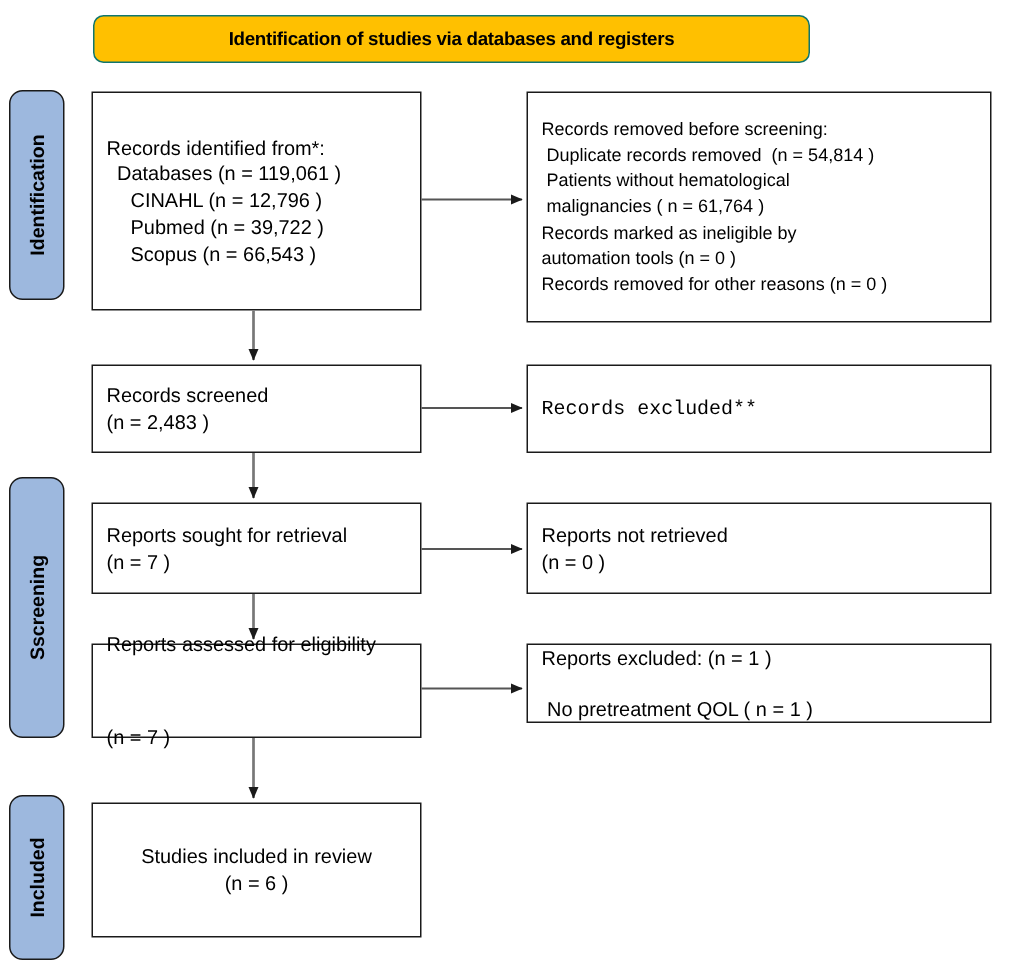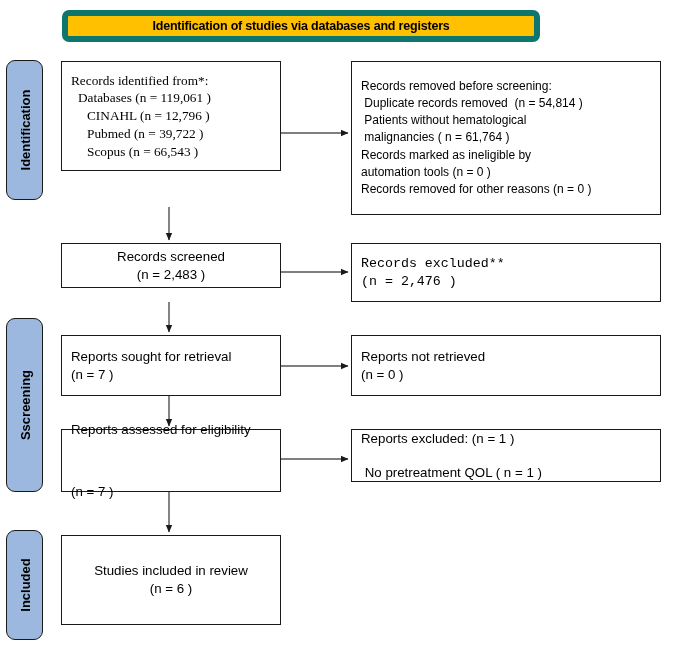--- a/index.html
+++ b/index.html
@@ -9,21 +9,21 @@
     font-family:"Liberation Sans","DejaVu Sans",sans-serif;
     color:#000000;
   }
   #diagram{position:absolute;left:0;top:0;width:683px;height:648px;}
 
   
   .banner{
     position:absolute;
     left:62px;top:10px;width:478px;height:32px;
     background:#FFC000;
-    border:6px solid #0f766e;
+    border:1px solid #0f766e;
     border-radius:7px;
     box-sizing:border-box;
     display:flex;align-items:center;justify-content:center;
     font-size:12.5px;font-weight:bold;letter-spacing:-0.2px;
     color:#000;
     text-align:center;
   }
 
   
   .phase{
@@ -57,23 +57,23 @@
     line-height:1.33;
   }
   .box .ln{white-space:pre;}
   .indent1{padding-left:7px;}
   .indent2{padding-left:16px;}
   .indent3{padding-left:5px;}
 
   .col-left{left:61px;width:220px;}
   .col-right{left:351px;width:310px;}
 
-  #box-identified   {top:61px;height:110px;font-family:Liberation Serif, serif;}
+  #box-identified   {top:61px;height:146px;}
   #box-removed      {top:61px;height:154px;font-size:12px;line-height:1.42;}
-  #box-screened     {top:243px;height:45px;text-align:center;}
+  #box-screened     {top:243px;height:59px;}
   #box-excluded     {top:243px;height:59px;font-family:Liberation Mono, monospace;}
   #box-sought       {top:335px;height:61px;}
   #box-notretrieved {top:335px;height:61px;}
   #box-assessed     {top:429px;height:63px;gap:44px;}
   #box-repexcluded  {top:429px;height:53px;gap:16px;}
   #box-included     {top:535px;height:90px;text-align:center;}
 
   
   #arrows{position:absolute;left:0;top:0;width:683px;height:648px;
           pointer-events:none;}
@@ -113,21 +113,20 @@
     <span class="ln">Records removed for other reasons (n = 0 )</span>
   </div>
 
   <div class="box col-left" id="box-screened">
     <span class="ln">Records screened</span>
     <span class="ln">(n = 2,483 )</span>
   </div>
 
   <div class="box col-right" id="box-excluded">
     <span class="ln">Records excluded**</span>
-    <span class="ln">(n = 2,476 )</span>
   </div>
 
   <div class="box col-left" id="box-sought">
     <span class="ln">Reports sought for retrieval</span>
     <span class="ln">(n = 7 )</span>
   </div>
 
   <div class="box col-right" id="box-notretrieved">
     <span class="ln">Reports not retrieved</span>
     <span class="ln">(n = 0 )</span>

